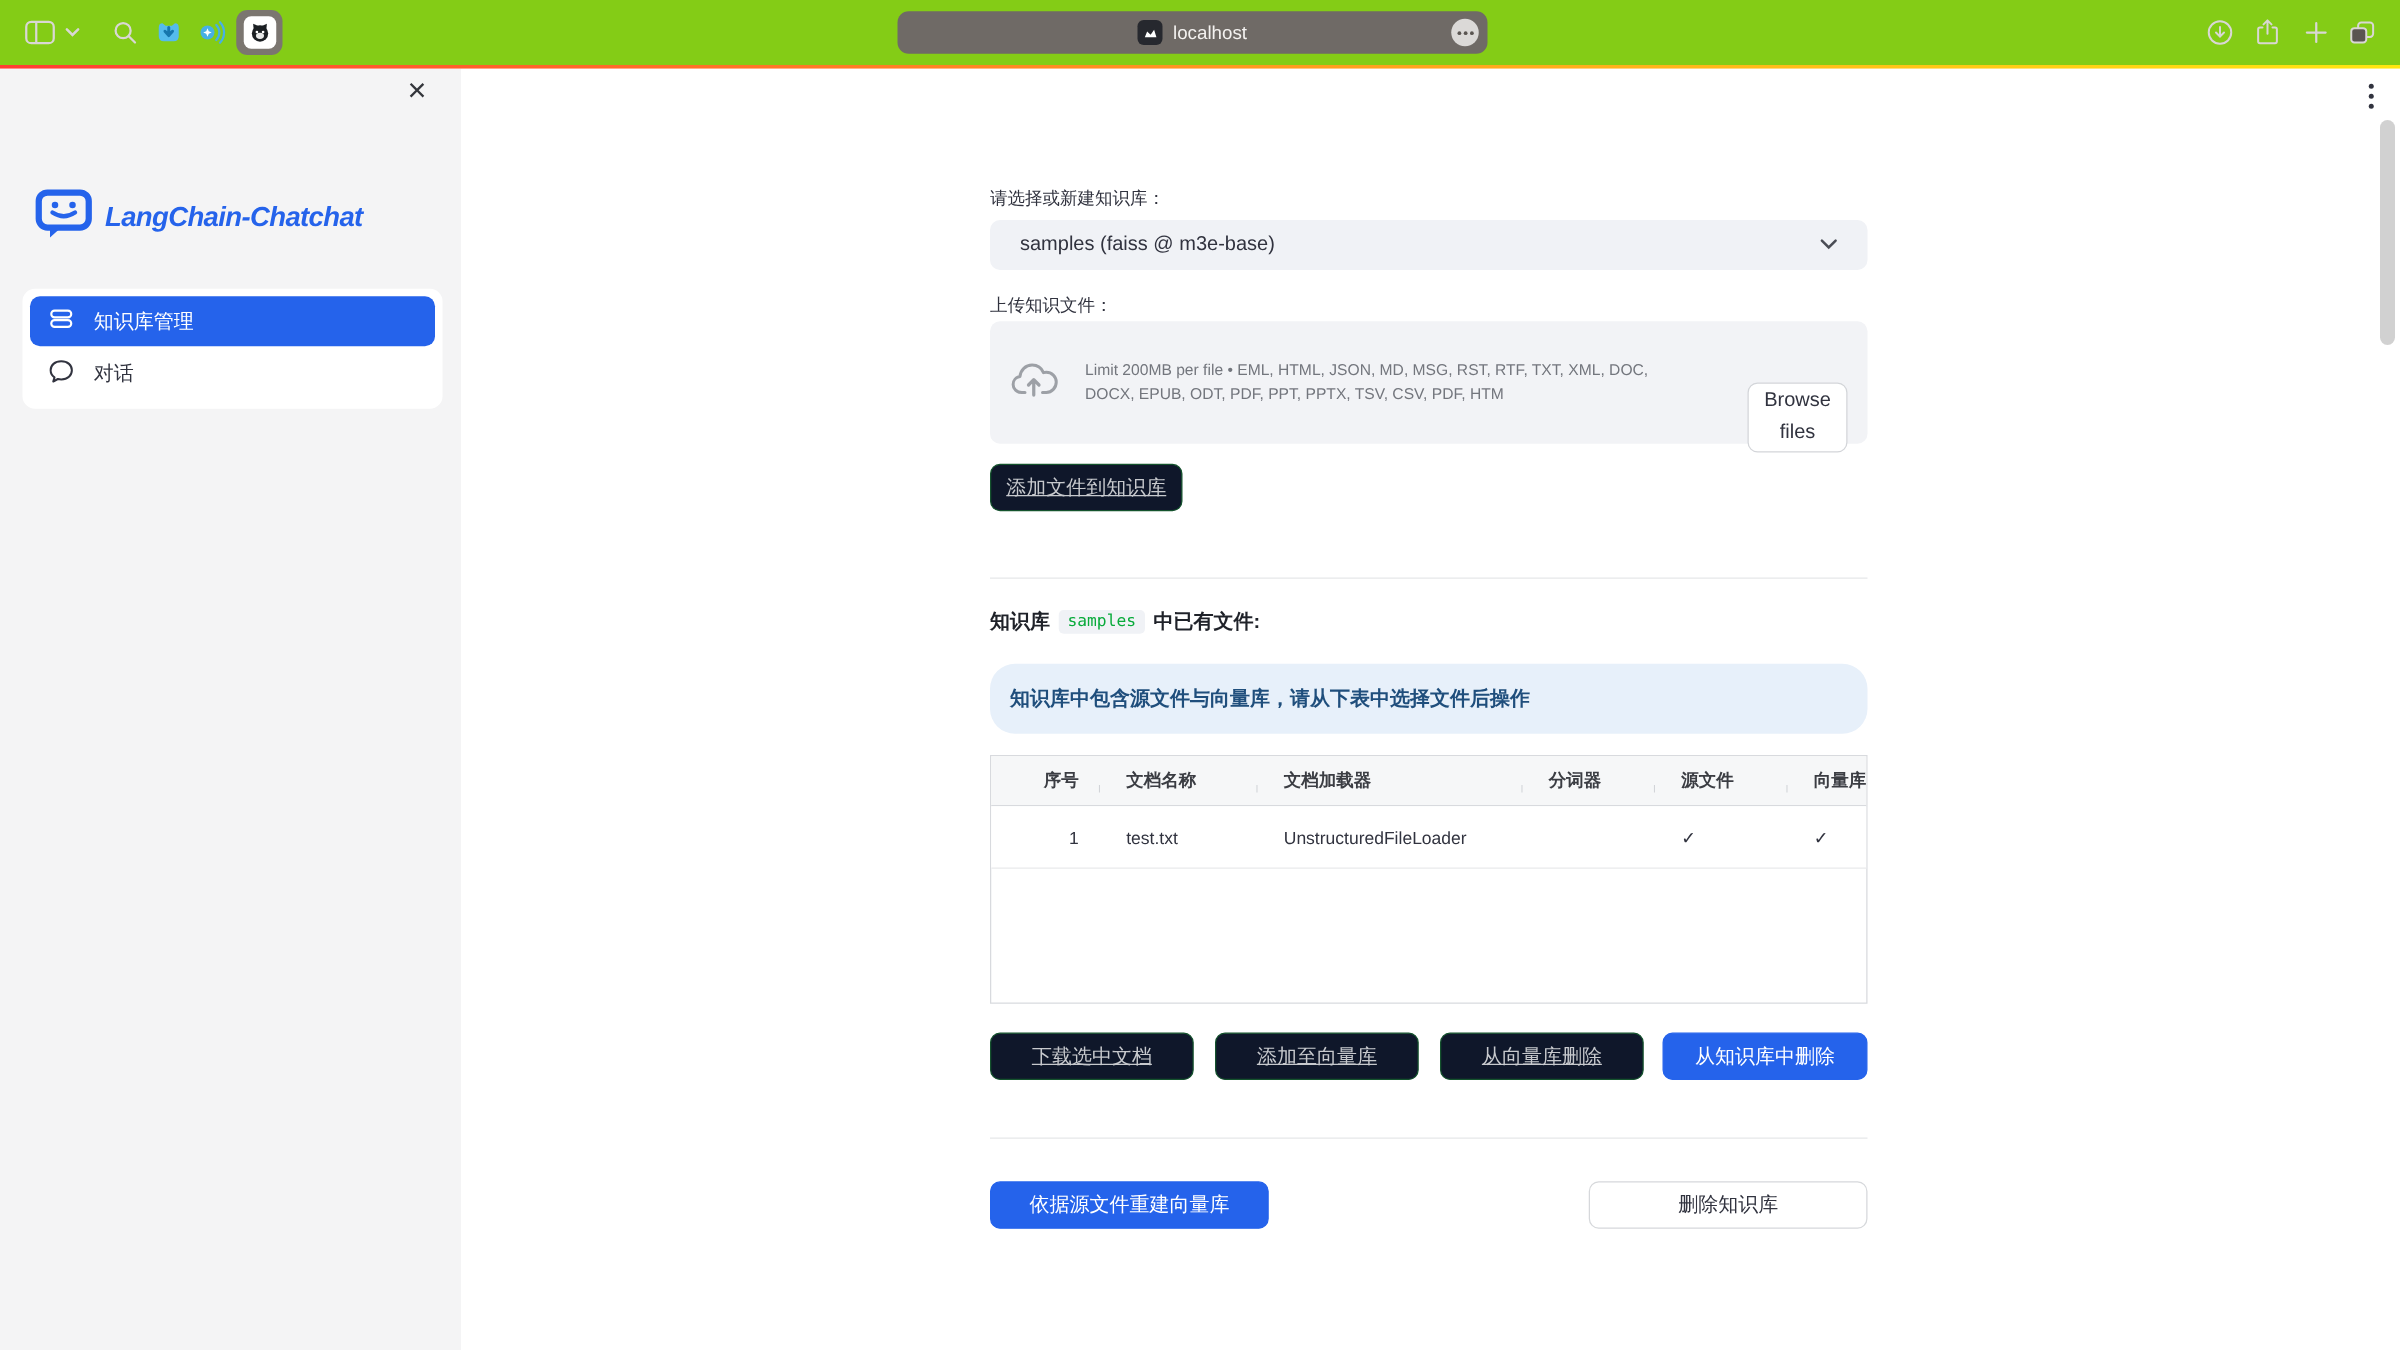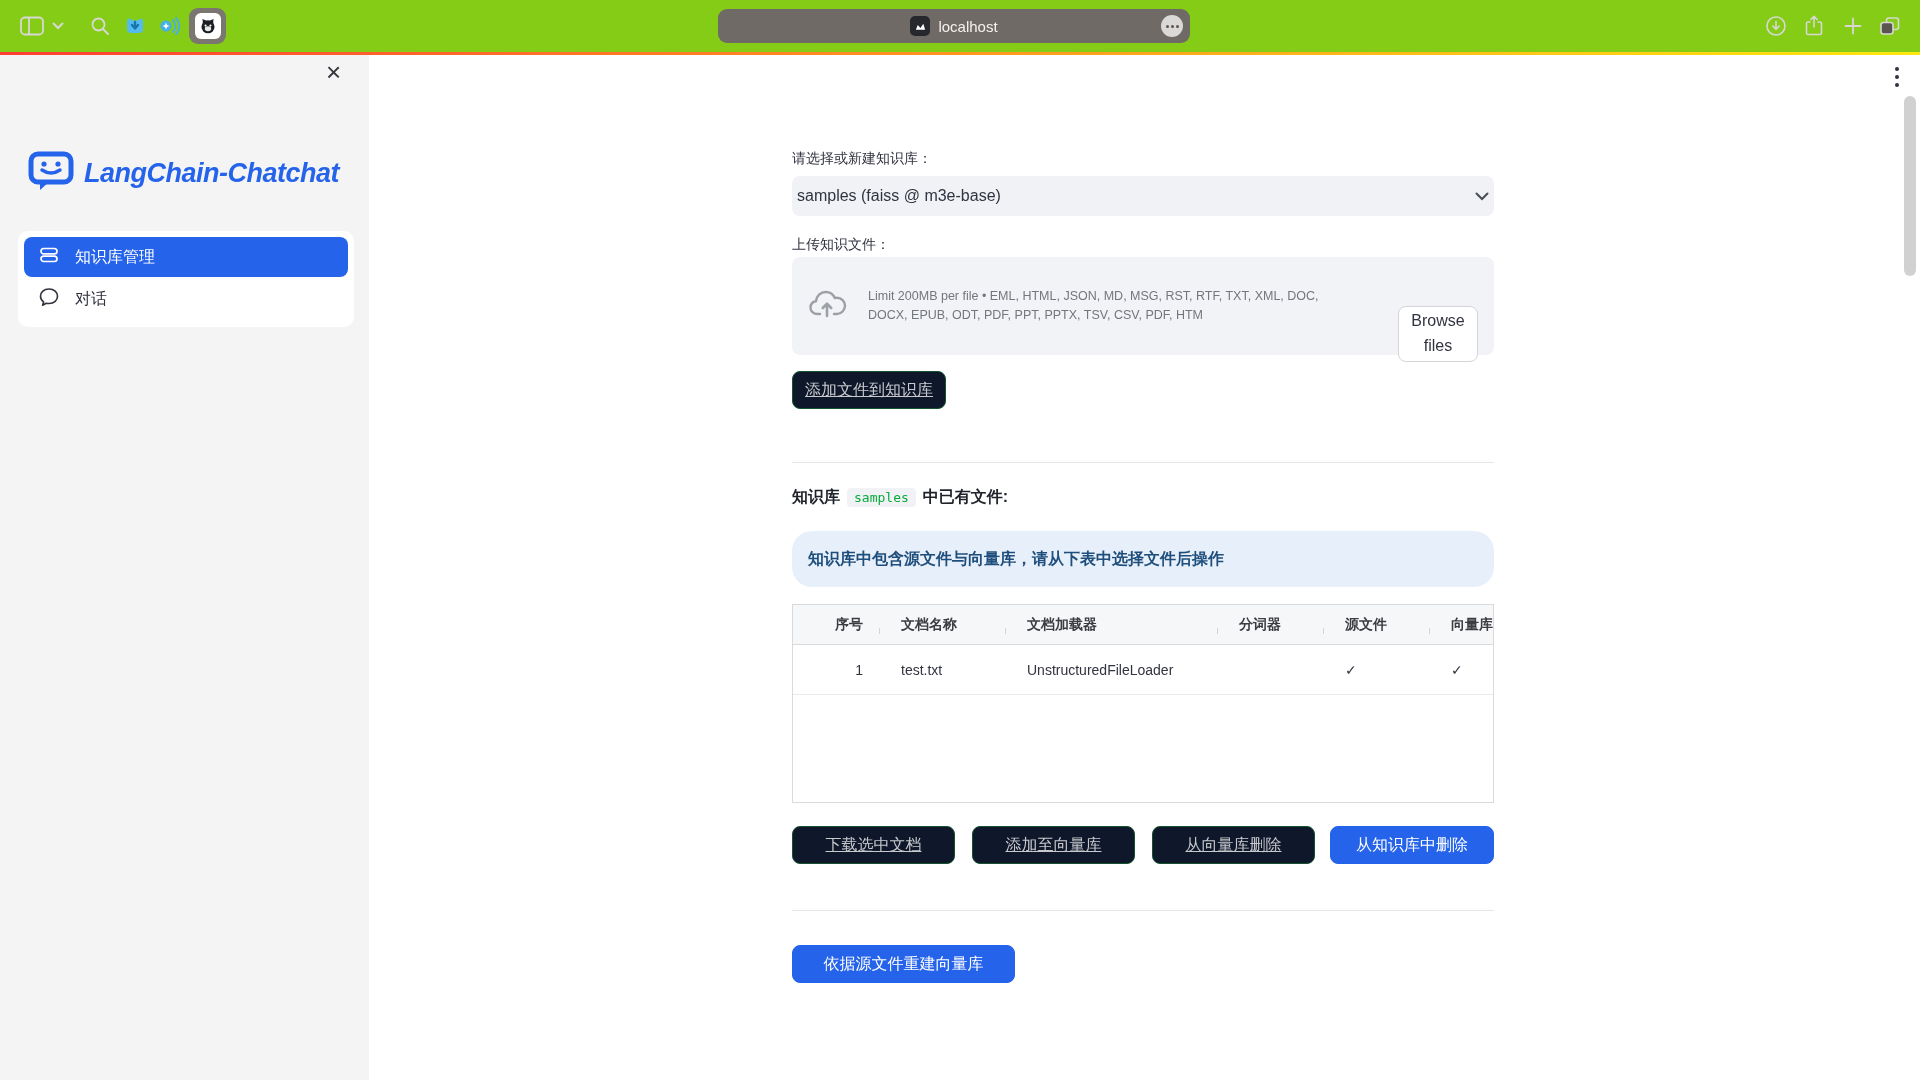--- a/index.html
+++ b/index.html
@@ -32,40 +32,40 @@
   .decoration { position:absolute; top:52px; left:0; width:1920px; height:3px;
                 background:linear-gradient(90deg,#ff3d33 0%,#ff8d22 45%,#ffe70f 100%); }
 
   
   .sidebar { position:absolute; top:55px; left:0; width:369px; height:1025px;
              background:#f4f4f5; }
   .close-x { position:absolute; left:326px; top:4px; font-size:26px;
              color:#34363c; cursor:pointer; line-height:1; }
   .logo { position:absolute; left:28px; top:94px; display:flex;
           align-items:center; gap:10px; }
-  .logo-text { color:#2563eb; font-size:27px; font-weight:bold;
+  .logo-text { color:#2563eb; font-size:22px; font-weight:bold;
                font-style:italic; letter-spacing:-0.5px; }
   .nav-card { position:absolute; left:18px; top:176px; width:336px;
               background:#fff; border-radius:10px; padding:6px; }
   .nav-item { height:44px; display:flex; align-items:center; gap:15px;
               padding-left:14px; font-size:16px; color:#31333f;
               border-radius:8px; cursor:pointer; }
   .nav-item.selected { height:40px; background:#2563eb; color:#fff; }
 
   
   .main { position:absolute; top:55px; left:369px; width:1551px; height:1025px;
           background:#fff; }
   .kebab { position:absolute; left:1522px; top:8px; display:flex;
            flex-direction:column; gap:4px; cursor:pointer; padding:4px; }
   .kebab i { width:4px; height:4px; border-radius:50%; background:#31333f; }
 
   .st-label { position:absolute; left:423px; font-size:14px; color:#31333f; }
   .selectbox { position:absolute; left:423px; top:121px; width:702px; height:40px;
                background:#f0f2f6; border-radius:8px; display:flex;
-               align-items:center; padding:0 5px; font-size:16px; color:#31333f;
+               align-items:center; padding:0 24px; font-size:16px; color:#31333f;
                cursor:pointer; }
   .selectbox .chev { margin-left:auto; color:#4a4d55; }
 
   .uploader { position:absolute; left:423px; top:202px; width:702px; height:98px;
               background:#f2f3f6; border-radius:8px; display:flex;
               align-items:center; padding:0 16px; gap:18px; }
   .up-title { font-size:16px; color:#31333f; margin-bottom:6px; }
   .up-hint { font-size:12.5px; color:#73767d; width:490px; line-height:1.55; }
   .browse-btn { position:absolute; right:16px; top:21px; width:80px;
                 background:#fff; border:1px solid #d3d5d9; border-radius:8px;
@@ -304,15 +304,16 @@
   </div>
 
   <div class="btn ghost-disabled row-btn b1">下载选中文档</div>
   <div class="btn ghost-disabled row-btn b2">添加至向量库</div>
   <div class="btn ghost-disabled row-btn b3">从向量库删除</div>
   <div class="btn primary row-btn b4">从知识库中删除</div>
 
   <div class="divider" style="top:855px"></div>
 
   <div class="btn primary rebuild-btn">依据源文件重建向量库</div>
+  <div class="btn ghost dropkb-btn">删除知识库</div>
 </div>
 
 <div class="scroll-thumb"></div>
 
 </body></html>

